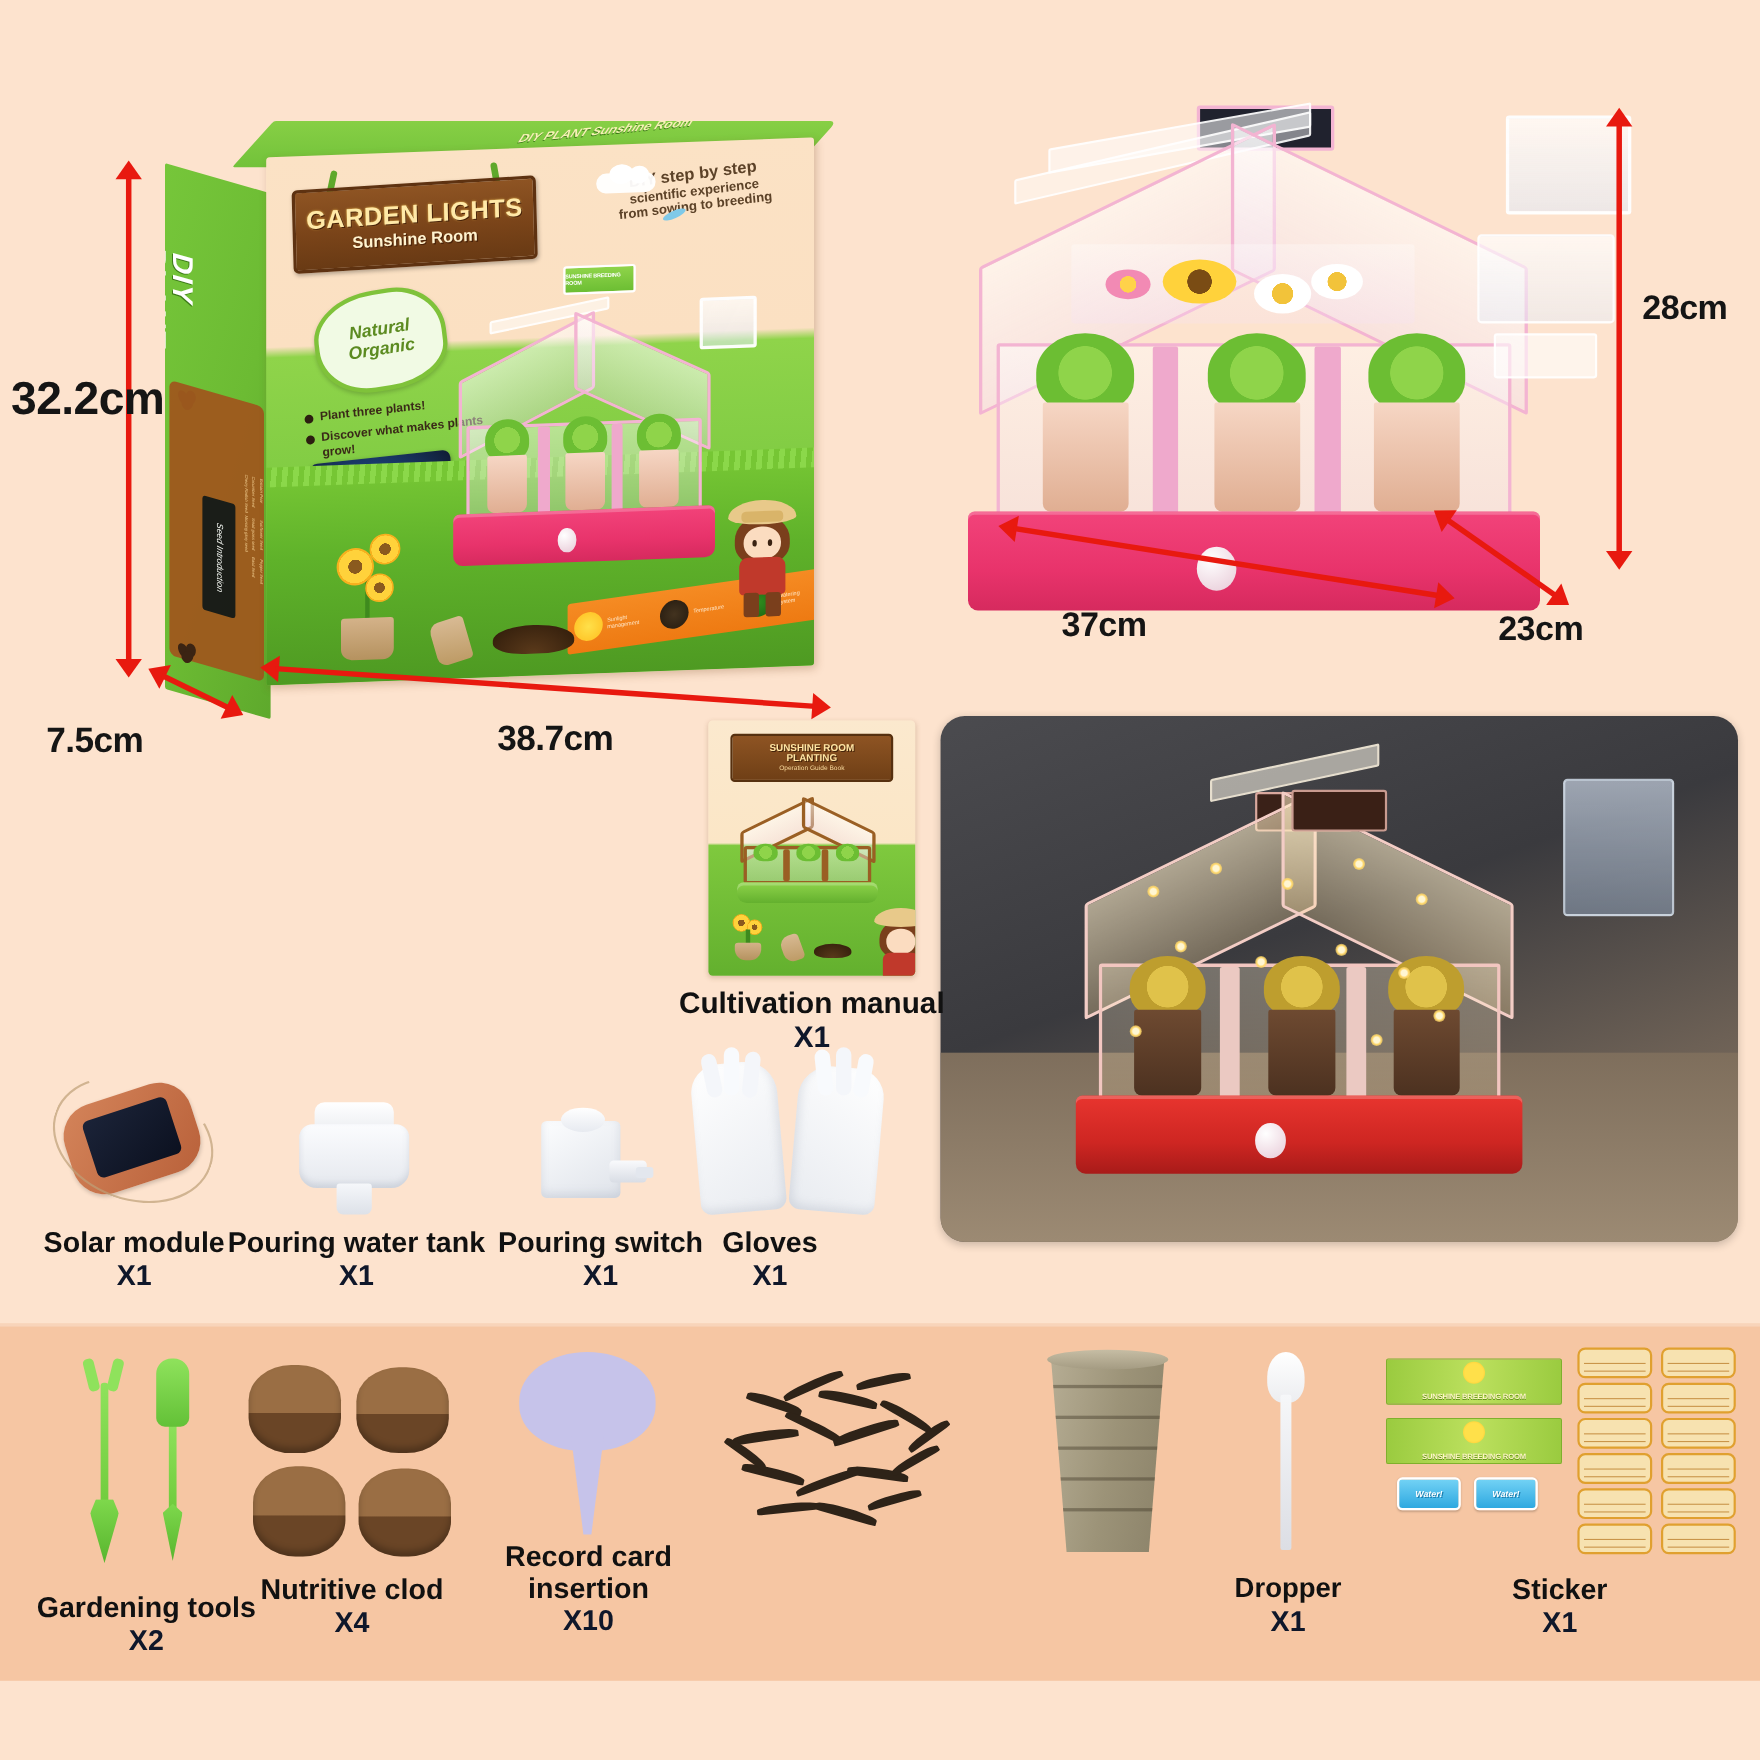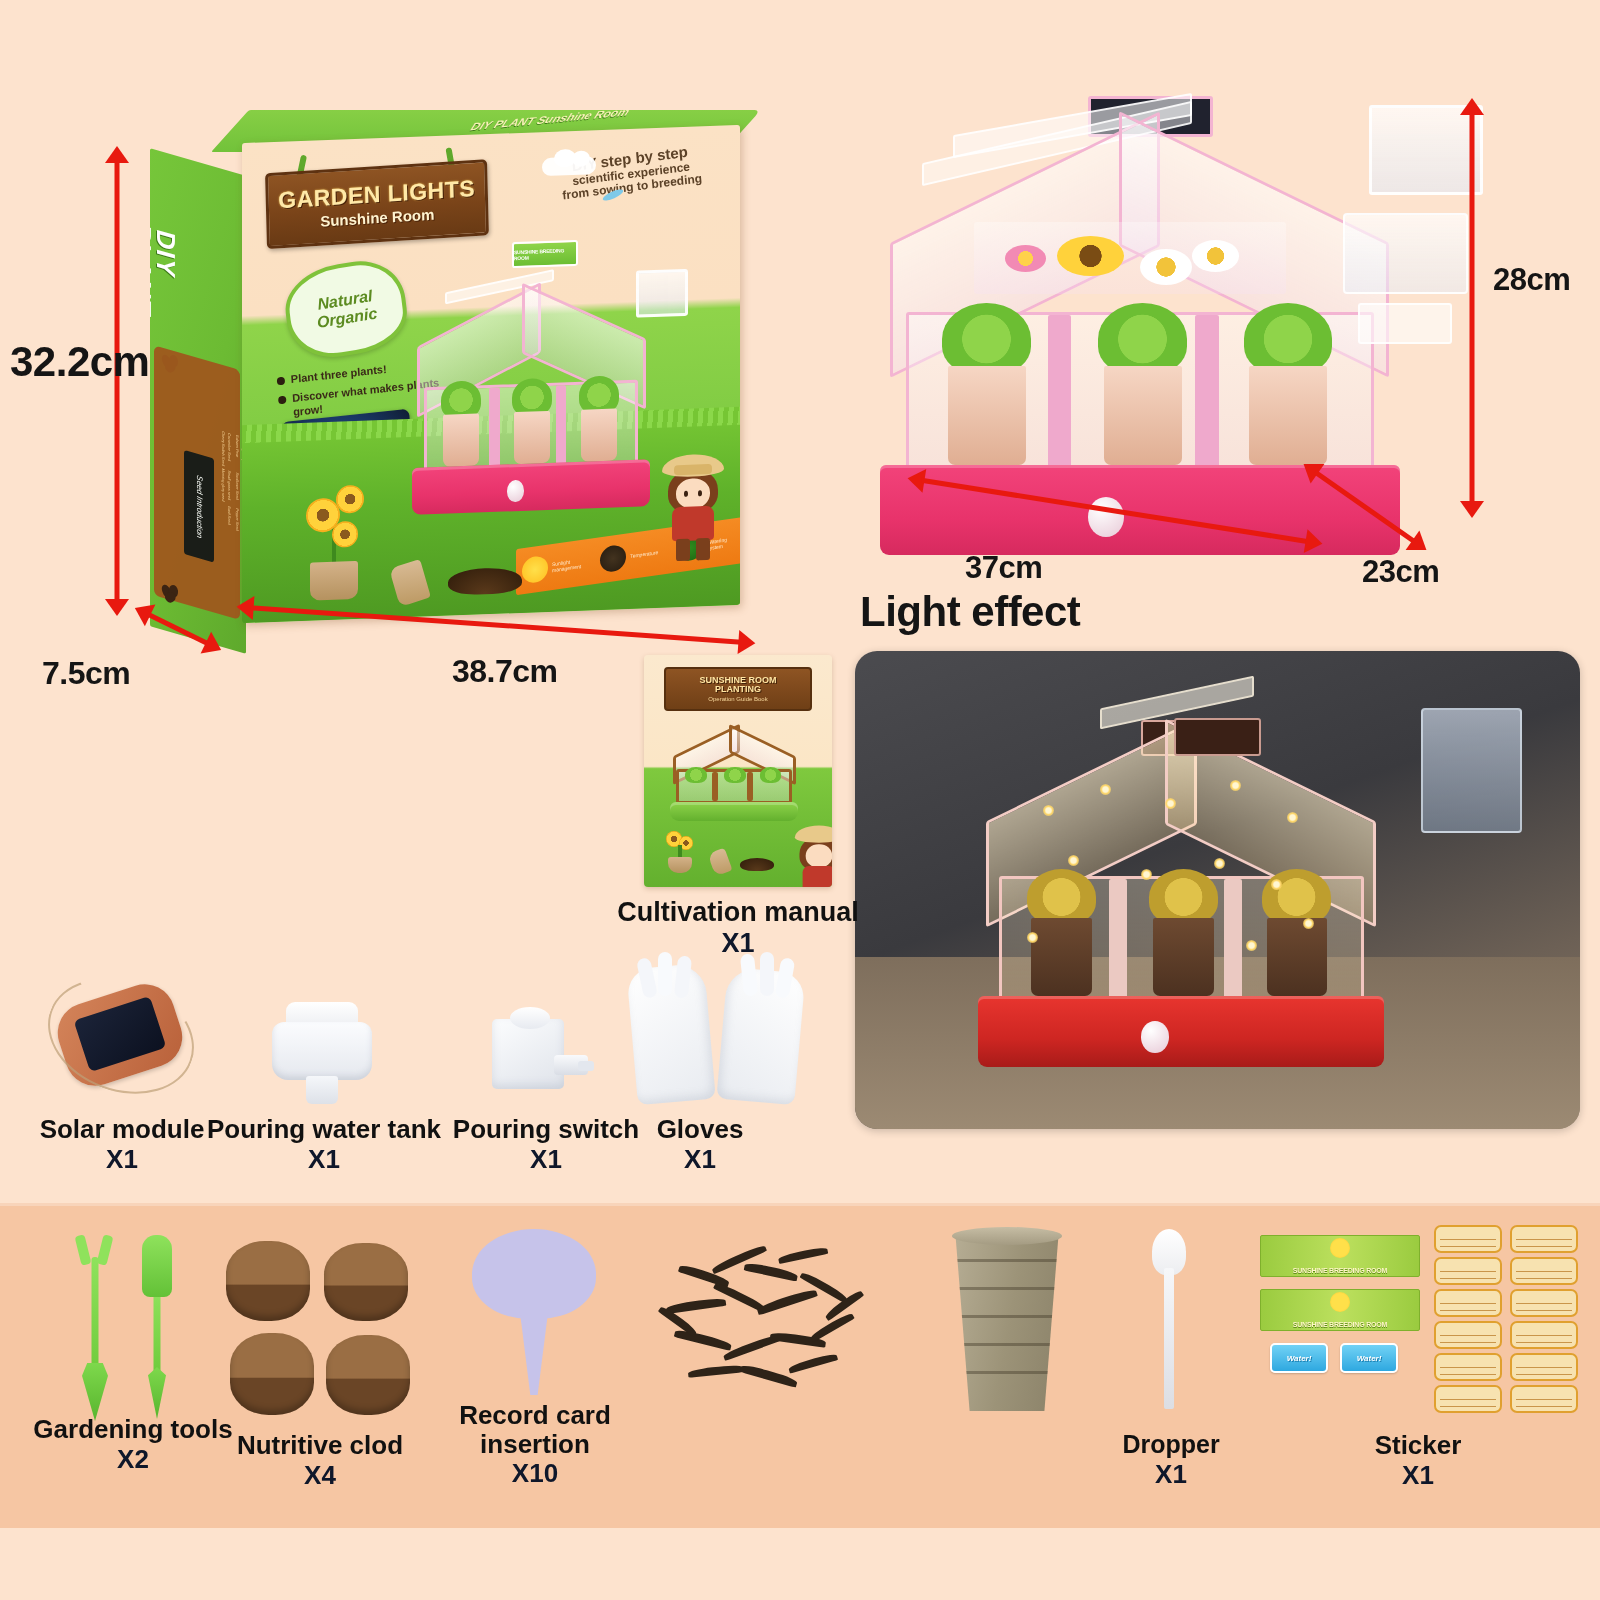--- a/index.html
+++ b/index.html
@@ -537,21 +537,20 @@
   </div>
   <div class="dimlabel abs" style="left:1362px;top:554px;font-size:31px">23cm</div>
 
   <div class="arrow-v" style="left:1455px;top:98px;width:34px;height:420px;">
     <div class="head up"></div>
       <div class="shaft"></div>
       <div class="head down"></div>
   </div>
   <div class="dimlabel abs" style="left:1493px;top:262px;font-size:31px">28cm</div>
 
-  <div class="dimlabel abs" style="left:860px;top:588px;font-size:42px">Light effect</div>
 
   <div class="lightphoto">
     <div class="lp-floor"></div>
     <div class="gh lp-gh">
       <div class="abs" style="left:30%;top:-6%;width:38%;height:6%;background:rgba(255,250,235,.55);border:2px solid rgba(255,245,225,.7);border-radius:2px;transform:skewY(-12deg)"></div>
       <div class="abs" style="left:40%;top:2%;width:22%;height:10%;background:#3A2118;border:2px solid #D9A89E;border-radius:3px"></div>
       <div class="roofL"></div>
       <div class="roofR"></div>
       <div class="walls">
         <div class="post" style="left:30%"></div>
@@ -674,21 +673,21 @@
         <div class="abs" style="left:8px;top:0;width:10px;height:30px;background:#8FE25C;border-radius:4px;transform:rotate(-14deg)"></div>
         <div class="abs" style="left:30px;top:0;width:10px;height:30px;background:#8FE25C;border-radius:4px;transform:rotate(14deg)"></div>
         <div class="abs" style="left:12px;top:128px;width:26px;height:58px;background:linear-gradient(#7ED84C,#58B52E);clip-path:polygon(50% 100%,0 22%,20% 0,80% 0,100% 22%)"></div>
       </div>
       <div class="tool-shovel" style="left:62px;top:0;width:50px;height:190px">
         <div class="shaft" style="top:56px;height:82px"></div>
         <div class="abs" style="left:10px;top:0;width:30px;height:62px;background:linear-gradient(#8FE25C,#63C137);border-radius:14px 14px 8px 8px"></div>
         <div class="abs" style="left:16px;top:132px;width:18px;height:52px;background:linear-gradient(#7ED84C,#58B52E);clip-path:polygon(50% 100%,0 16%,50% 0,100% 16%)"></div>
       </div>
     </div>
-    <div class="item" style="left:20px;top:212px;width:226px">
+    <div class="item" style="left:20px;top:244px;width:226px">
       <div class="cap" style="font-size:26px">Gardening tools</div>
       <div class="qty" style="font-size:26px">X2</div>
     </div>
 
     <div class="abs" style="left:224px;top:38px;width:190px;height:176px;">
       <div class="clod" style="left:2px;top:0;width:84px;height:80px"></div>
       <div class="clod" style="left:100px;top:2px;width:84px;height:78px"></div>
       <div class="clod" style="left:6px;top:92px;width:84px;height:82px"></div>
       <div class="clod" style="left:102px;top:94px;width:84px;height:80px"></div>
     </div>

